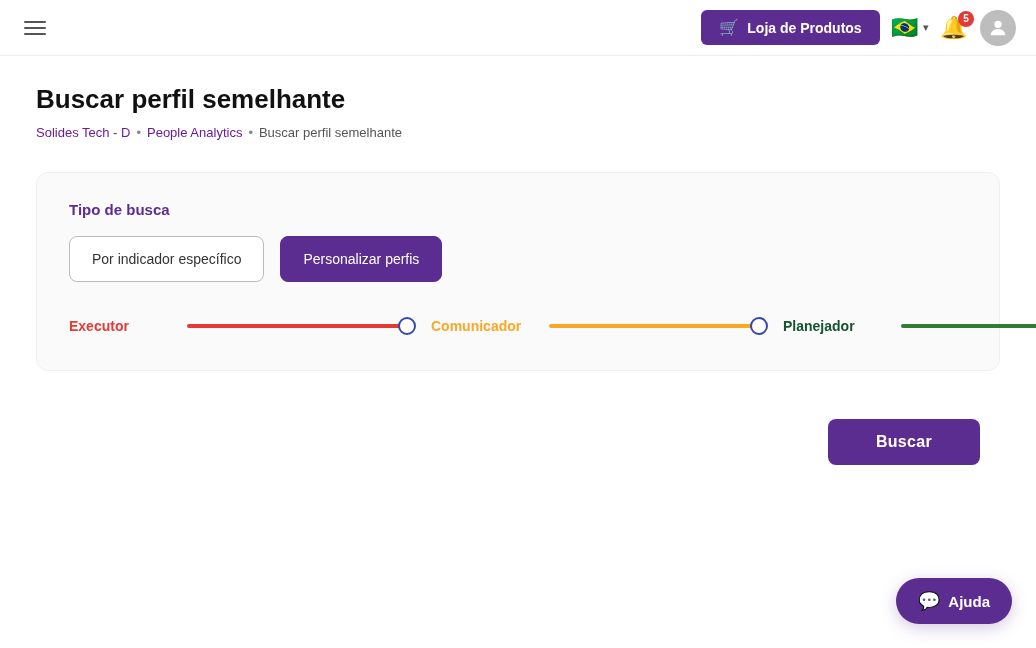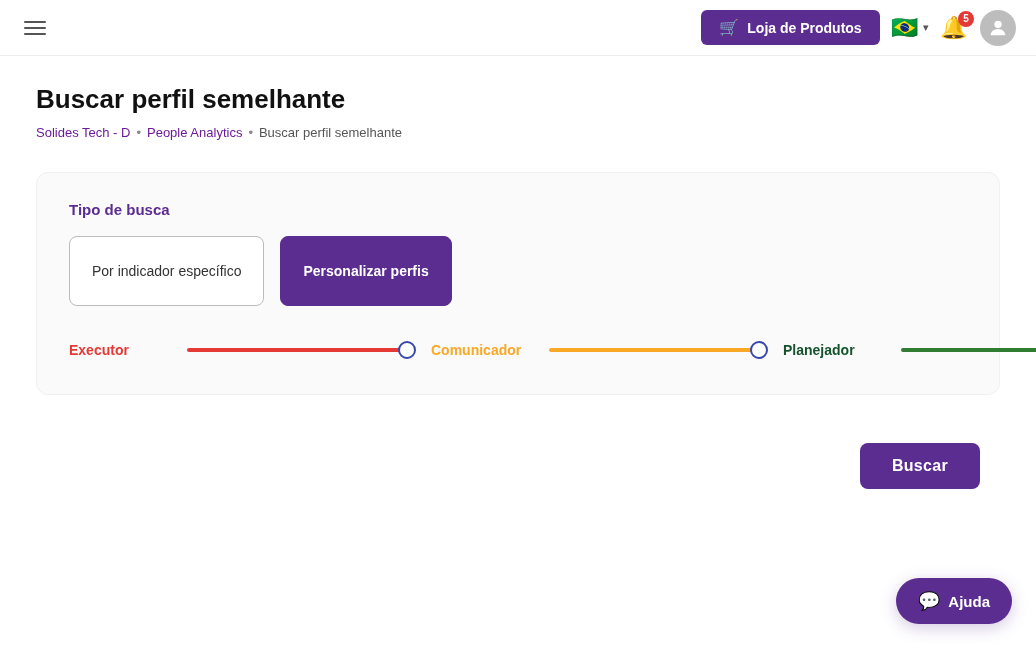--- a/index.html
+++ b/index.html
@@ -167,23 +167,23 @@
       font-size: 14px;
       font-weight: 500;
       cursor: pointer;
       transition: border-color 0.2s;
     }
     .btn-active {
       background: #5c2d91;
       color: #fff;
       border: 1.5px solid #5c2d91;
       border-radius: 8px;
-      padding: 26px 22px;
+      padding: 14px 22px;
       font-size: 14px;
-      font-weight: 700;
+      font-weight: 400;
       cursor: pointer;
     }
 
     
     .sliders-section {
       display: flex;
       flex-direction: row;
       gap: 24px;
       max-width: 500px;
     }
@@ -236,21 +236,21 @@
       display: flex;
       justify-content: flex-end;
       margin-top: 48px;
       padding-right: 20px;
     }
     .buscar-btn {
       background: #5c2d91;
       color: #fff;
       border: none;
       border-radius: 8px;
-      padding: 14px 32px;
+      padding: 14px 48px;
       font-size: 16px;
       font-weight: 700;
       cursor: pointer;
       letter-spacing: 0.3px;
     }
 
     
     .ajuda-btn {
       position: fixed;
       bottom: 24px;

